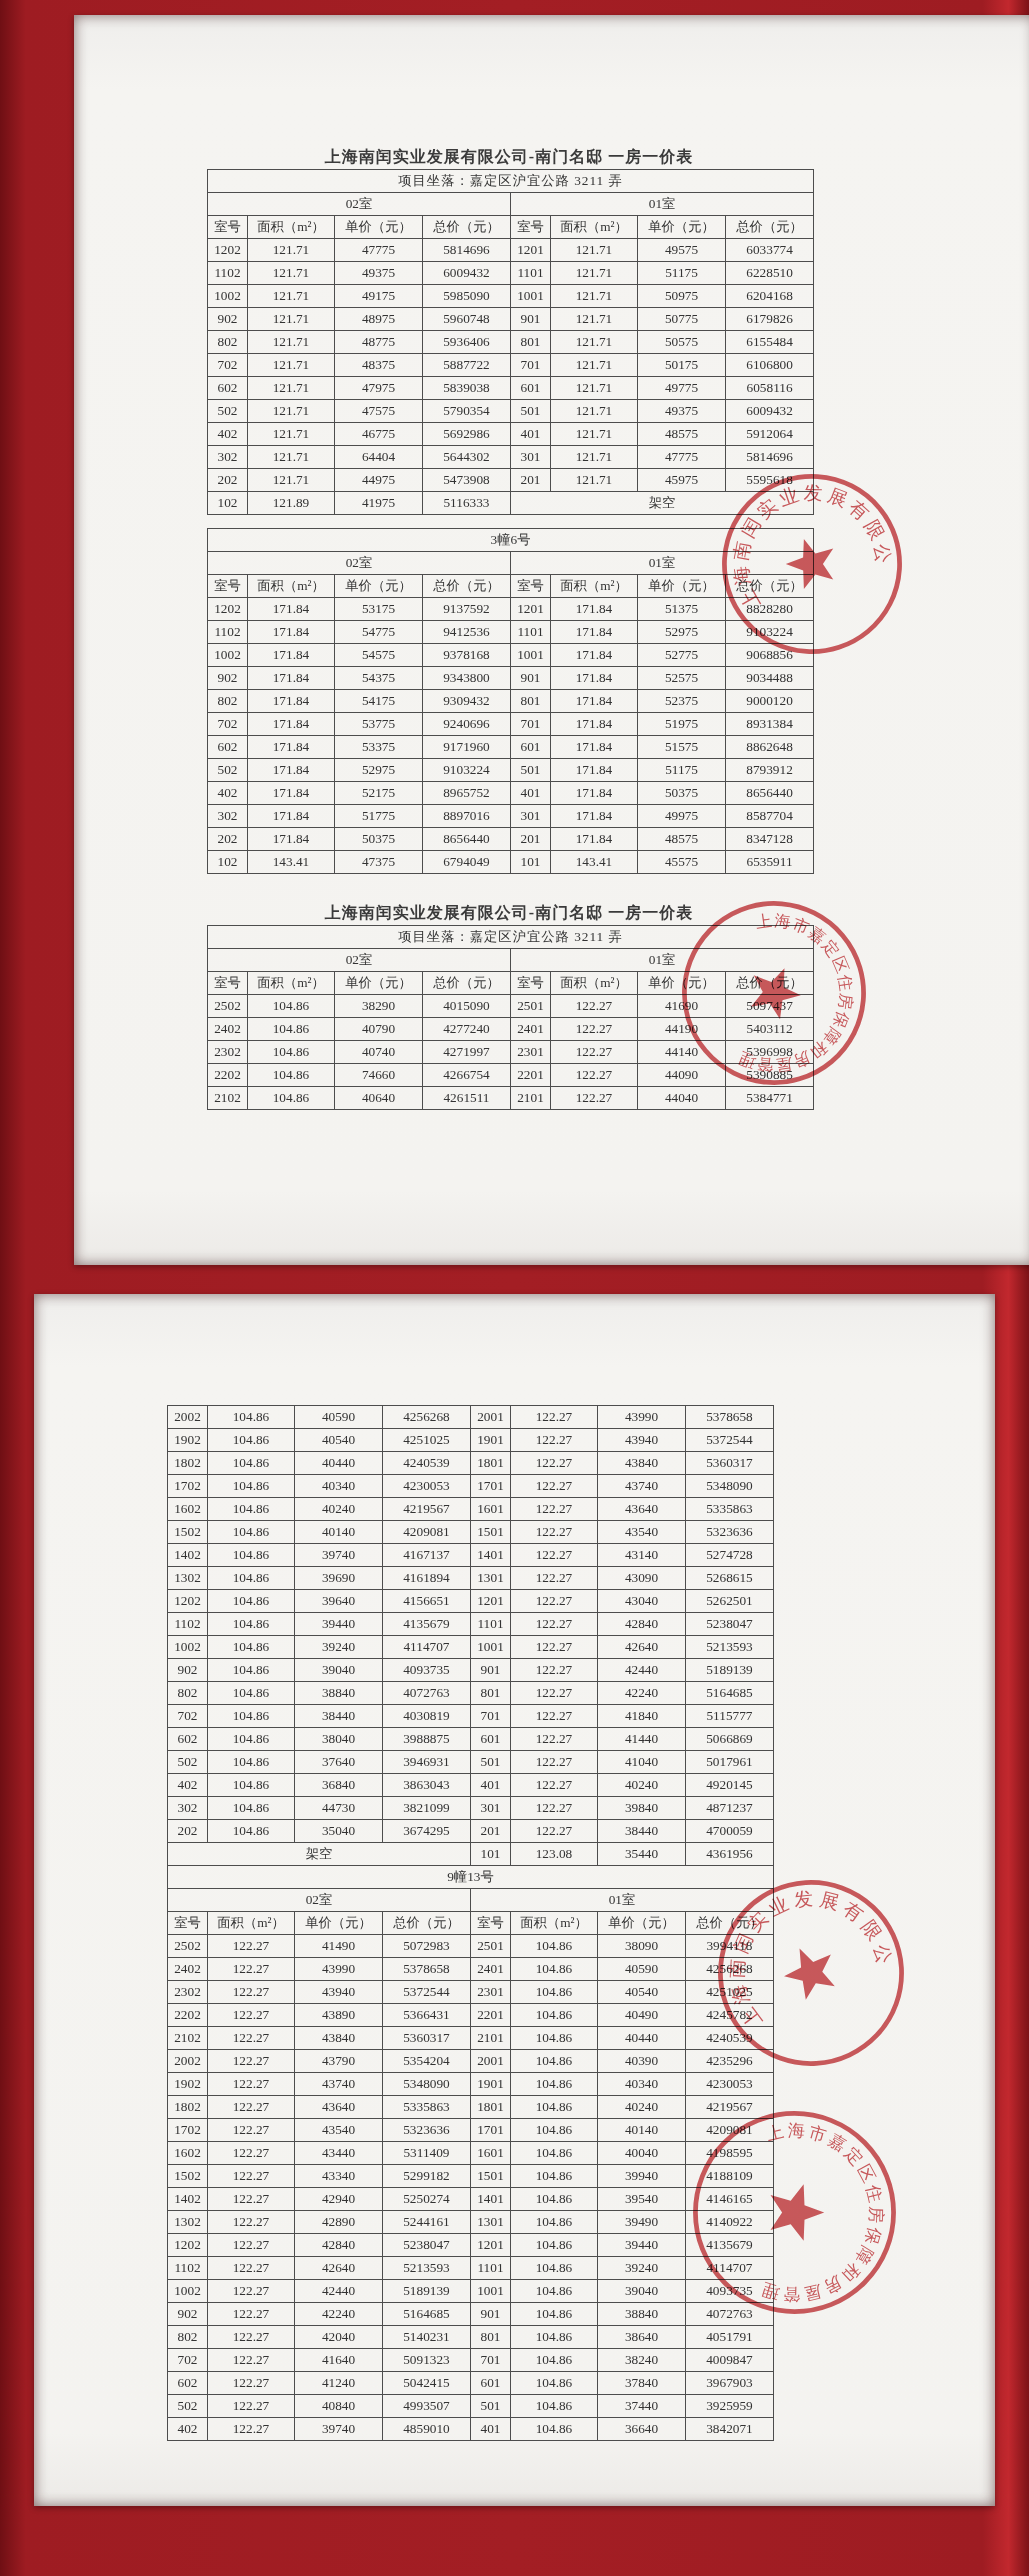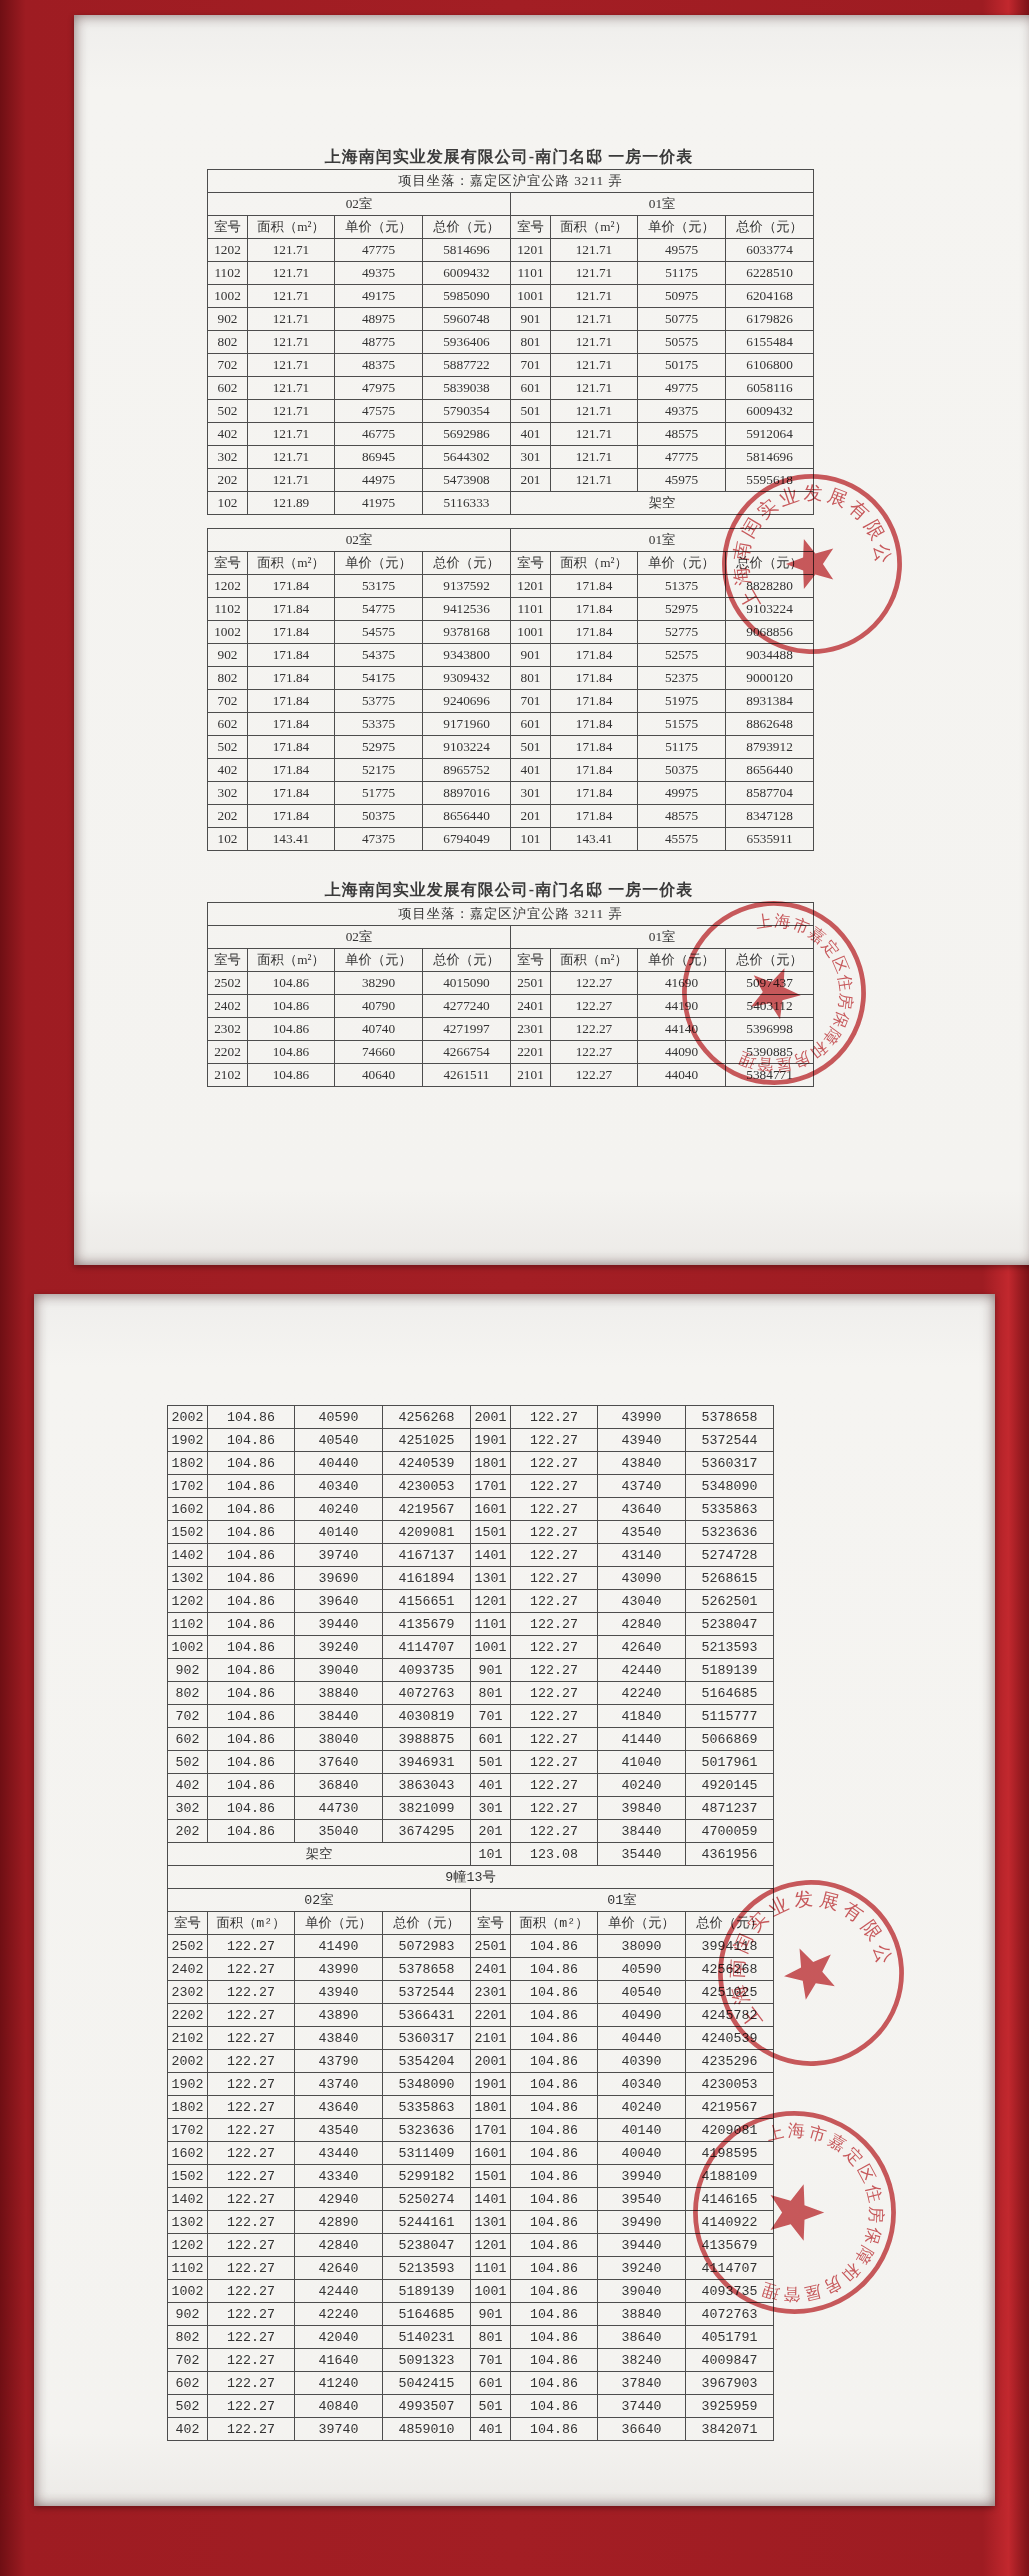--- a/index.html
+++ b/index.html
@@ -9,21 +9,21 @@
     background:linear-gradient(90deg,#6f0f14 0%,#9e1c22 2.5%,#a31e24 50%,#9e1c22 95.5%,#c2282e 98%,#7c1217 100%);
     overflow:hidden;
     font-family:"Liberation Serif", serif;
   }
   .page{
     position:absolute;left:34px;width:961px;
     background:linear-gradient(180deg,#efeeec 0%,#f5f4f1 6%,#f4f3f0 94%,#eceae7 100%);
     box-shadow:0 0 13.3px rgba(40,0,0,.55) inset, 0 1.9px 5.7px rgba(0,0,0,.35);
   }
   .page-1{top:15.2px;height:1250px;margin-left:40px;}
-  .page-2{top:1294px;height:1212px;font-family:Liberation Mono, monospace;}
+  .page-2{top:1294px;height:1212px;}
   .content{position:absolute;left:133px;top:0;width:604px;}
   .content.p1{padding-top:132px;}
   .content.p2{padding-top:111px;}
   .doc-title{
     width:100%;text-align:center;font-size:16px;font-weight:bold;
     color:#3a3a3a;height:19px;line-height:19px;margin-bottom:2.9px;
     letter-spacing:1px;
   }
   .doc-title.again{margin-top:29px;}
   table.price-table{
@@ -169,21 +169,21 @@
             <td>46775</td>
             <td>5692986</td>
             <td>401</td>
             <td>121.71</td>
             <td>48575</td>
             <td>5912064</td>
           </tr>
           <tr>
             <td>302</td>
             <td>121.71</td>
-            <td>86945</td>
+            <td>64404</td>
             <td>5644302</td>
             <td>301</td>
             <td>121.71</td>
             <td>47775</td>
             <td>5814696</td>
           </tr>
           <tr>
             <td>202</td>
             <td>121.71</td>
             <td>44975</td>
@@ -207,20 +207,23 @@
           <col style="width: 40px;">
           <col style="width: 87px;">
           <col style="width: 88px;">
           <col style="width: 88px;">
           <col style="width: 40px;">
           <col style="width: 87px;">
           <col style="width: 88px;">
           <col style="width: 88px;">
         </colgroup>
         <tbody>
+          <tr>
+            <td class="banner" colspan="8">3幢6号</td>
+          </tr>
           <tr>
             <td class="unit" colspan="4">02室</td>
             <td class="unit" colspan="4">01室</td>
           </tr>
           <tr>
             <td class="colh">室号</td>
             <td class="colh">面积（m²）</td>
             <td class="colh">单价（元）</td>
             <td class="colh">总价（元）</td>
             <td class="colh">室号</td>

